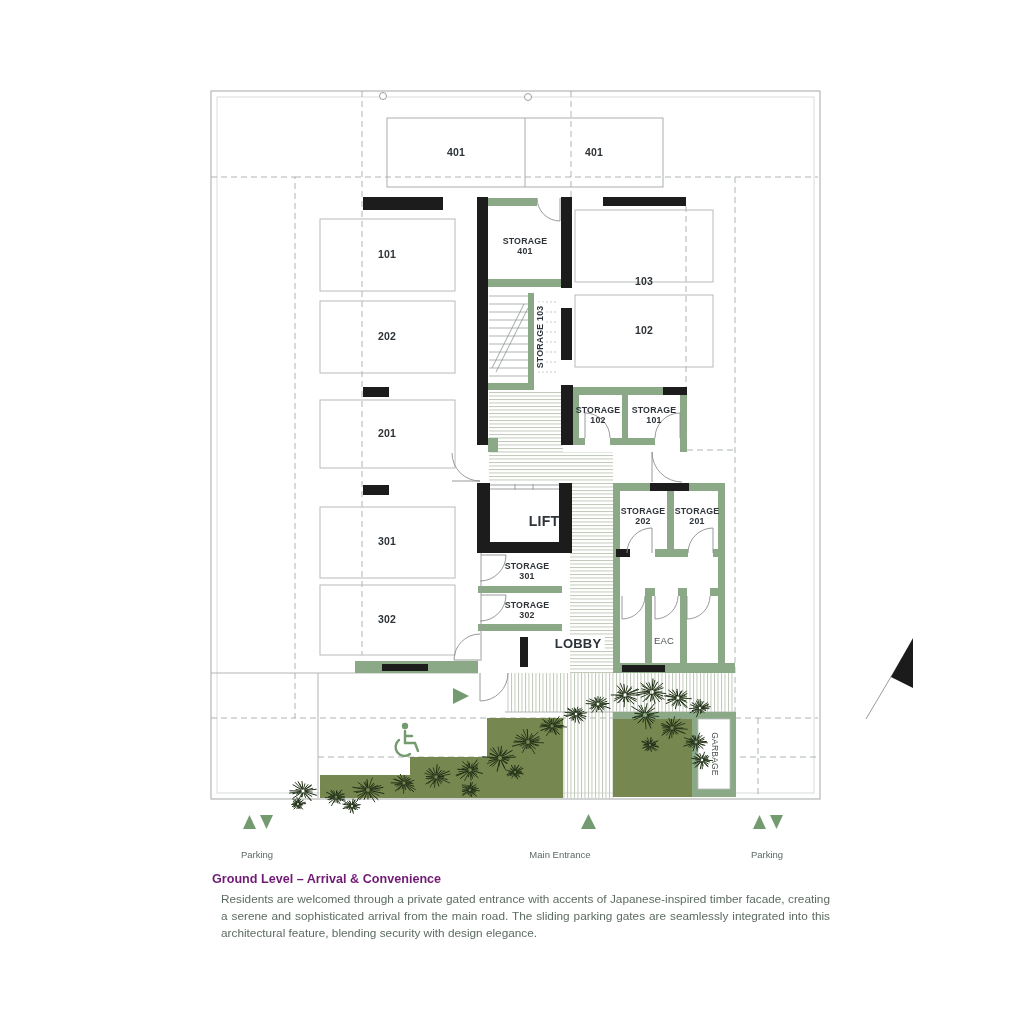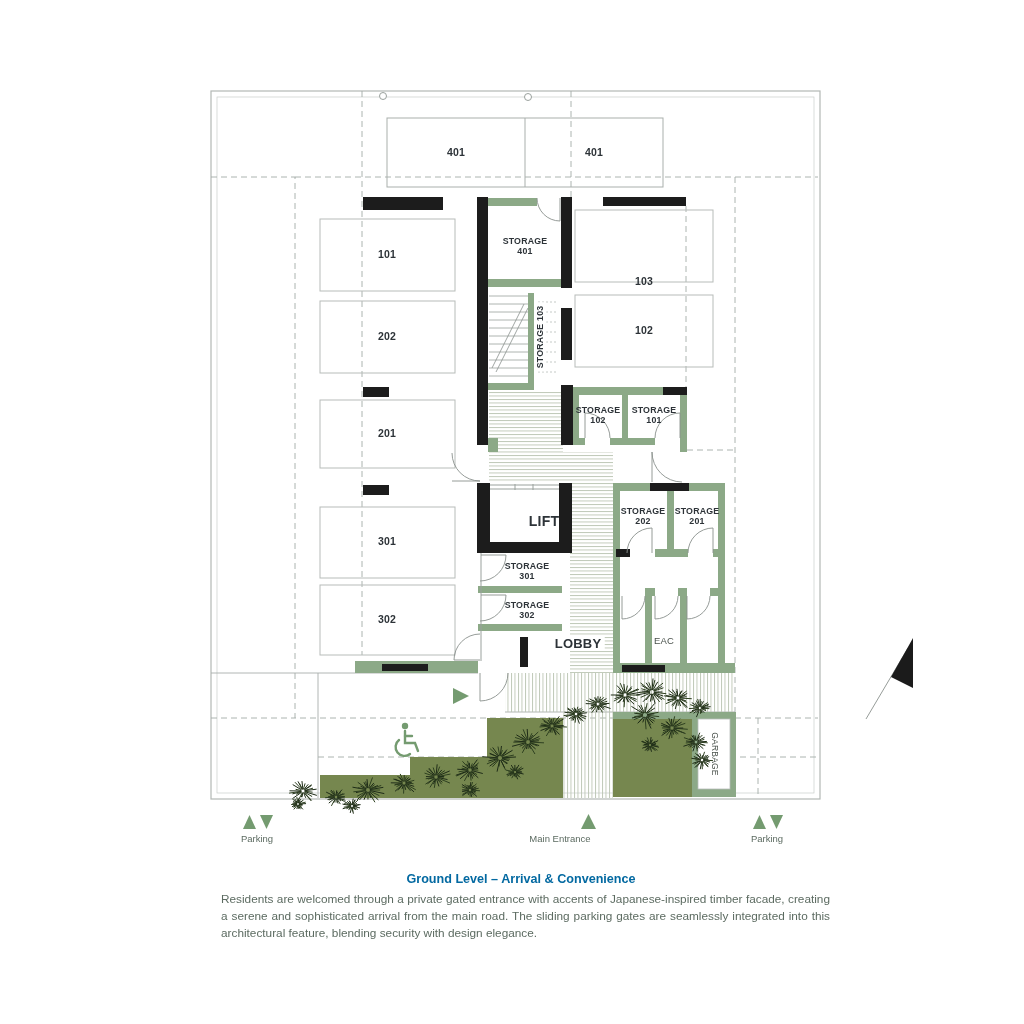--- a/index.html
+++ b/index.html
@@ -6,23 +6,23 @@
   .page{position:relative;width:1024px;height:960px;background:#ffffff;overflow:hidden;
         font-family:"Liberation Sans", sans-serif;}
   svg{position:absolute;left:0;top:0;}
   .labels{position:absolute;left:0;top:0;width:1024px;height:1024px;pointer-events:none;}
   .plan-label{position:absolute;transform:translate(-50%,-50%);color:#2d3338;
       font-weight:bold;text-align:center;white-space:pre-line;line-height:1.08;
       letter-spacing:0.2px;}
   .plan-label.chip{background:#ffffff;padding:0 3px;}
   .plan-label.normal{font-weight:normal;color:#4a524c;}
   .legend-item{position:absolute;width:120px;text-align:center;}
-  .legend-label{margin-top:0;font-size:9.5px;color:#5c6b61;}
+  .legend-label{margin-top:16px;font-size:9.5px;color:#5c6b61;}
   .description{position:absolute;left:212px;top:872px;width:618px;color:#5c6b61;}
-  .description h3{margin:0 0 5px 0;font-size:12.6px;color:#0369a1;font-weight:bold;text-align:center;}
+  .description h3{margin:0 0 5px 0;font-size:12.6px;color:#701a75;font-weight:bold;}
   .description p{margin:0 0 17px 9px;font-size:11.8px;line-height:1.45;}
   .description p.just{text-align:justify;}
 </style>
 </head>
 <body>
 
 <div class="page">
 
 <svg width="1024" height="1024" viewBox="0 0 1024 1024">
   <defs>

